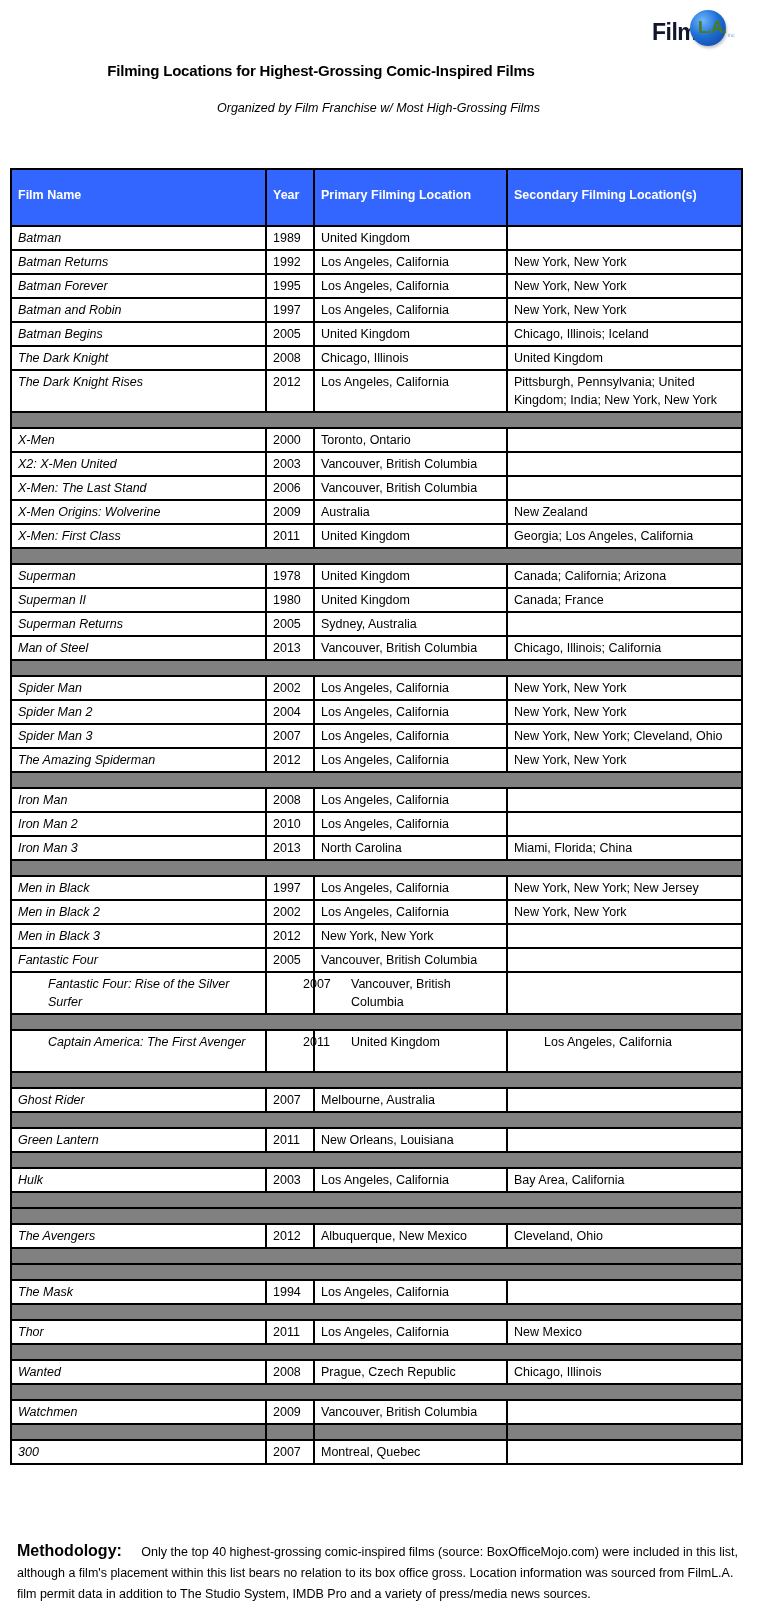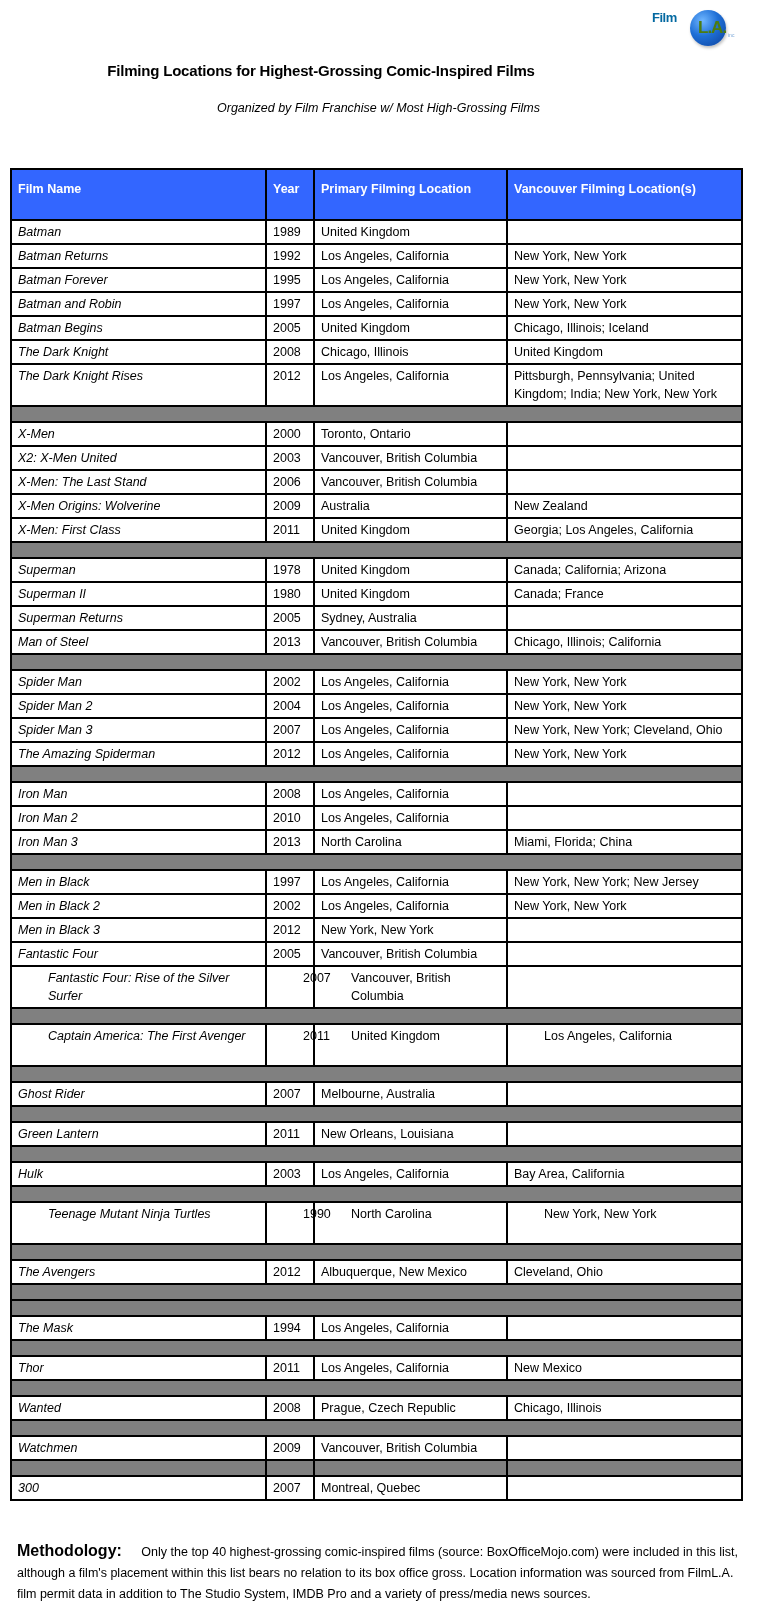--- a/index.html
+++ b/index.html
@@ -4,22 +4,22 @@
   <style>
     html, body { margin: 0; padding: 0; background: #ffffff; }
     body {
       width: 757px; height: 1618px; position: relative; overflow: hidden;
       font-family: "Liberation Sans", sans-serif; color: #000;
     }
     .logo {
       position: absolute; top: 8px; left: 650px; width: 90px; height: 42px;
     }
     .logo .film {
-      position: absolute; left: 2px; top: 2px; font-weight: bold; font-size: 13px;
-      color: #0369a1; letter-spacing: -0.5px;
+      position: absolute; left: 2px; top: 11px; font-weight: bold; font-size: 23px;
+      color: #0f172a; letter-spacing: -0.5px;
     }
     .logo .globe {
       position: absolute; left: 40px; top: 2px; width: 36px; height: 36px; border-radius: 50%;
       background: radial-gradient(circle at 35% 30%, #6fb6ff 0%, #1f6fd6 45%, #0b3f9a 100%);
       box-shadow: 1px 2px 3px rgba(0,0,0,0.25);
     }
     .logo .la {
       position: absolute; left: 48px; top: 10px; font-weight: bold; font-size: 17px;
       color: #4d7c0f; letter-spacing: -1px; text-align: center;
     }
@@ -42,21 +42,21 @@
     table.grid col.c1 { width: 255px; }
     table.grid col.c2 { width: 48px; }
     table.grid col.c3 { width: 193px; }
     table.grid col.c4 { width: 235px; }
     table.grid th, table.grid td {
       border: 2px solid #000; vertical-align: top; padding: 2px 6px 2px 6px;
       line-height: 18px; text-align: left;
     }
     table.grid th {
       background: #3366ff; color: #ffffff; font-weight: bold; height: 37px;
-      padding-top: 10px;
+      padding-top: 16px;
     }
     table.grid td.film { font-style: italic; }
     table.grid tr.tall td { height: 36px; padding-left: 36px; }
     table.grid tr.sep td { background: #808080; height: 14px; padding: 0; }
     table.grid tr.sep td.full { }
     .method {
       position: absolute; top: 1540px; left: 17px; width: 725px;
       font-size: 12.5px; line-height: 21px;
     }
     .method .label { font-weight: bold; font-size: 16px; margin-right: 16px; }
@@ -79,21 +79,21 @@
       <col class="c1">
       <col class="c2">
       <col class="c3">
       <col class="c4">
     </colgroup>
   <thead>
     <tr>
       <th>Film Name</th>
       <th>Year</th>
       <th>Primary Filming Location</th>
-      <th>Vancouver Filming Location(s)</th>
+      <th>Secondary Filming Location(s)</th>
     </tr>
   </thead>
   <tbody id="table-body">
       <tr>
         <td class="film">Batman</td>
         <td>1989</td>
         <td>United Kingdom</td>
         <td></td>
       </tr>
       <tr>
@@ -305,26 +305,20 @@
       </tr>
       <tr>
         <td class="film">Hulk</td>
         <td>2003</td>
         <td>Los Angeles, California</td>
         <td>Bay Area, California</td>
       </tr>
       <tr class="sep">
         <td colspan="4" class="full"></td>
       </tr>
-      <tr class="tall">
-        <td class="film">Teenage Mutant Ninja Turtles</td>
-        <td>1990</td>
-        <td>North Carolina</td>
-        <td>New York, New York</td>
-      </tr>
       <tr class="sep">
         <td colspan="4" class="full"></td>
       </tr>
       <tr>
         <td class="film">The Avengers</td>
         <td>2012</td>
         <td>Albuquerque, New Mexico</td>
         <td>Cleveland, Ohio</td>
       </tr>
       <tr class="sep">

